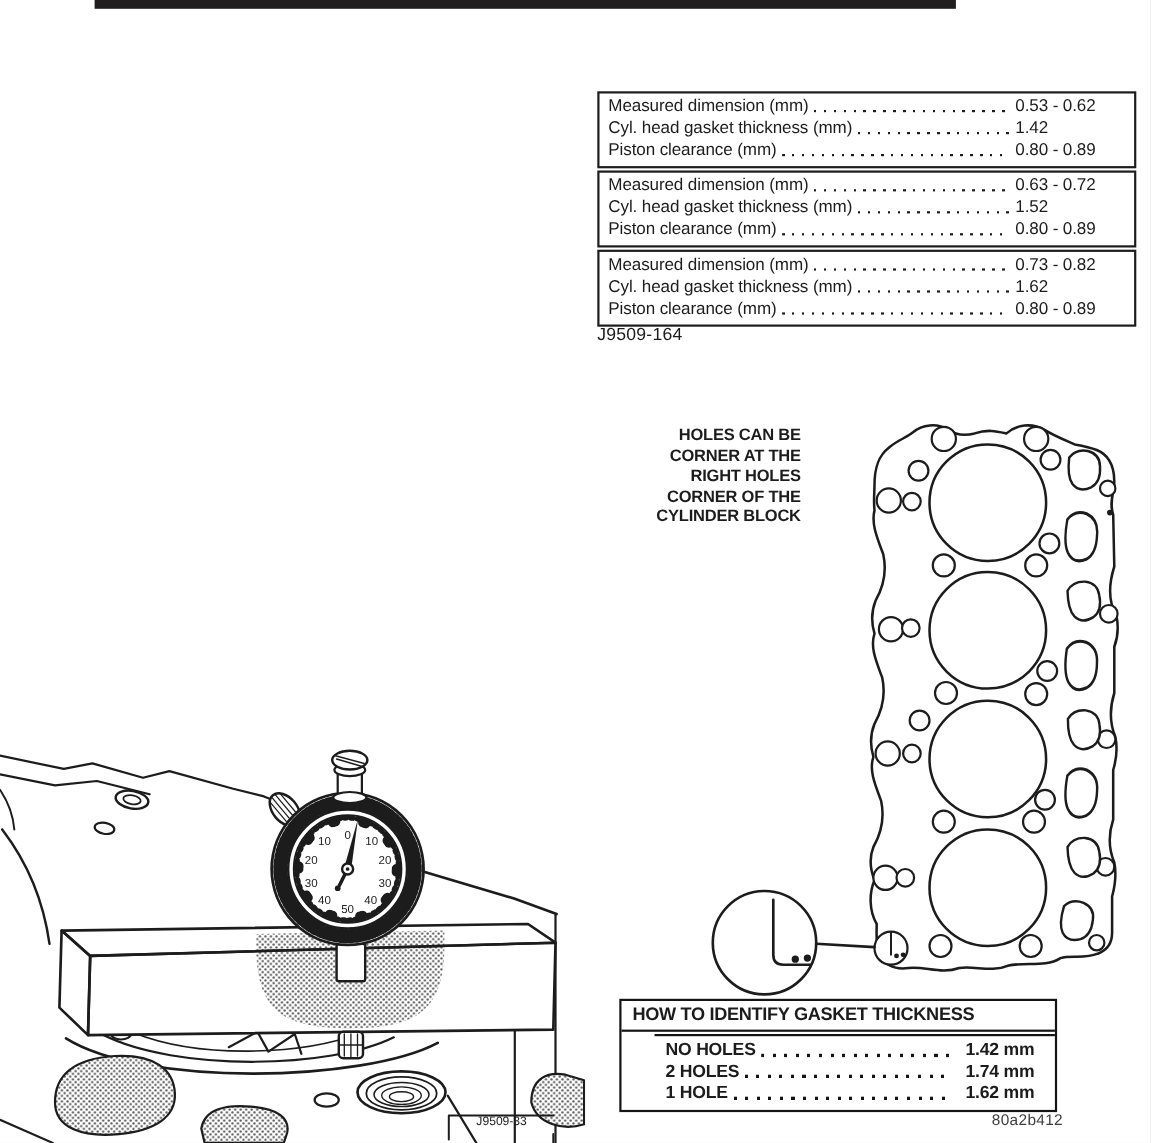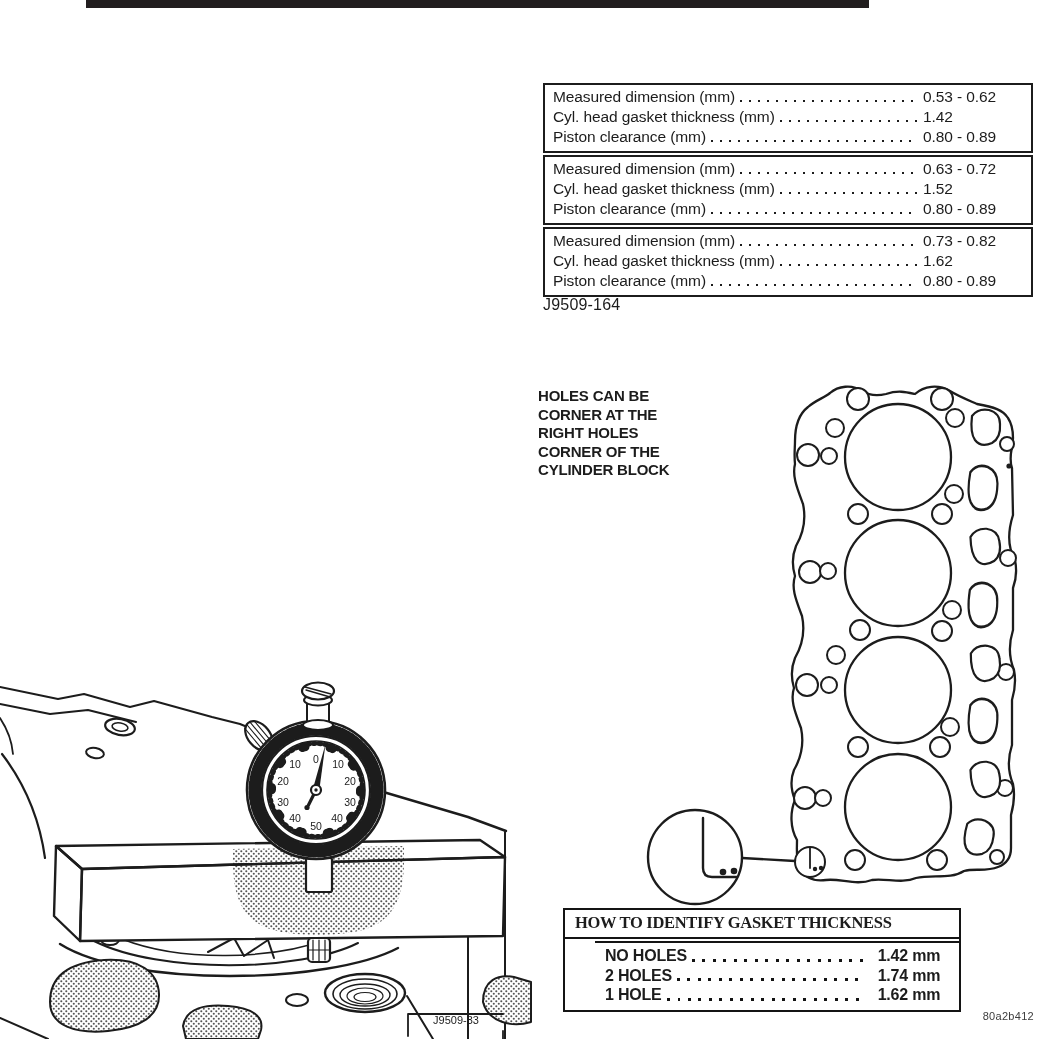--- a/index.html
+++ b/index.html
@@ -16,32 +16,32 @@
   .spec-section{border:2px solid #1c1c1c;padding:2px 8px 4px 8px;background:#fff;}
   .spec-section + .spec-section{margin-top:2px;}
   .spec-row{display:flex;align-items:baseline;font-size:15.5px;line-height:20px;letter-spacing:-0.1px;}
   .spec-row .lbl{white-space:nowrap;}
   .spec-row .leader{flex:1 1 8px;height:2.4px;align-self:flex-end;margin:0 5px 5px 5px;
     background:repeating-linear-gradient(90deg,#1c1c1c 0 2.2px,transparent 2.2px 9px);}
   .spec-row .val{flex:0 0 100px;text-align:left;white-space:nowrap;}
   .fig-tag{font-size:16px;letter-spacing:0.2px;}
   .spec-tag{left:543px;top:296px;width:486px;text-align:left;}
   
-  .gasket-note{left:538px;top:387px;width:190px;text-align:left;
+  .gasket-note{left:538px;top:387px;width:190px;text-align:right;
     font-weight:bold;font-size:15px;line-height:18.5px;letter-spacing:-0.2px;}
   
   .id-table{left:563px;top:908px;width:394px;border:2.5px solid #141414;background:#fff;}
   .id-head{border-bottom:2.5px solid #141414;padding:3px 20px 4px 10px;
-    font-weight:bold;font-size:16.5px;letter-spacing:-0.3px;font-family:Liberation Serif, serif;}
+    font-weight:bold;font-size:16.5px;letter-spacing:-0.3px;}
   .id-body{border-top:2.5px solid #141414;margin-top:2px;padding:3px 10px 5px 10px;margin-left:30px;}
   .id-row{display:flex;align-items:baseline;font-weight:bold;font-size:16px;line-height:19.5px;letter-spacing:-0.2px;}
   .id-row .leader{flex:1 1 8px;height:3px;align-self:flex-end;margin:0 4px 4px 5px;
     background:repeating-linear-gradient(90deg,#141414 0 2.8px,transparent 2.8px 10.5px);}
   .id-row .val{flex:0 0 80px;text-align:center;white-space:nowrap;}
-  .gasket-tag{left:834px;top:1010px;width:200px;text-align:right;font-size:11px;color:#3d3d3d;letter-spacing:0.3px;}
+  .gasket-tag{left:834px;top:1010px;width:200px;text-align:center;font-size:14px;color:#3d3d3d;letter-spacing:0.3px;}
   .dial-tag{left:410px;top:1014px;width:92px;text-align:center;font-size:11px;}
   svg{display:block;}
   svg text{font-family:"Liberation Sans",sans-serif;}
 </style>
 </head>
 <body>
 
 <div class="page">
 
   <div class="abs top-rule"></div>

